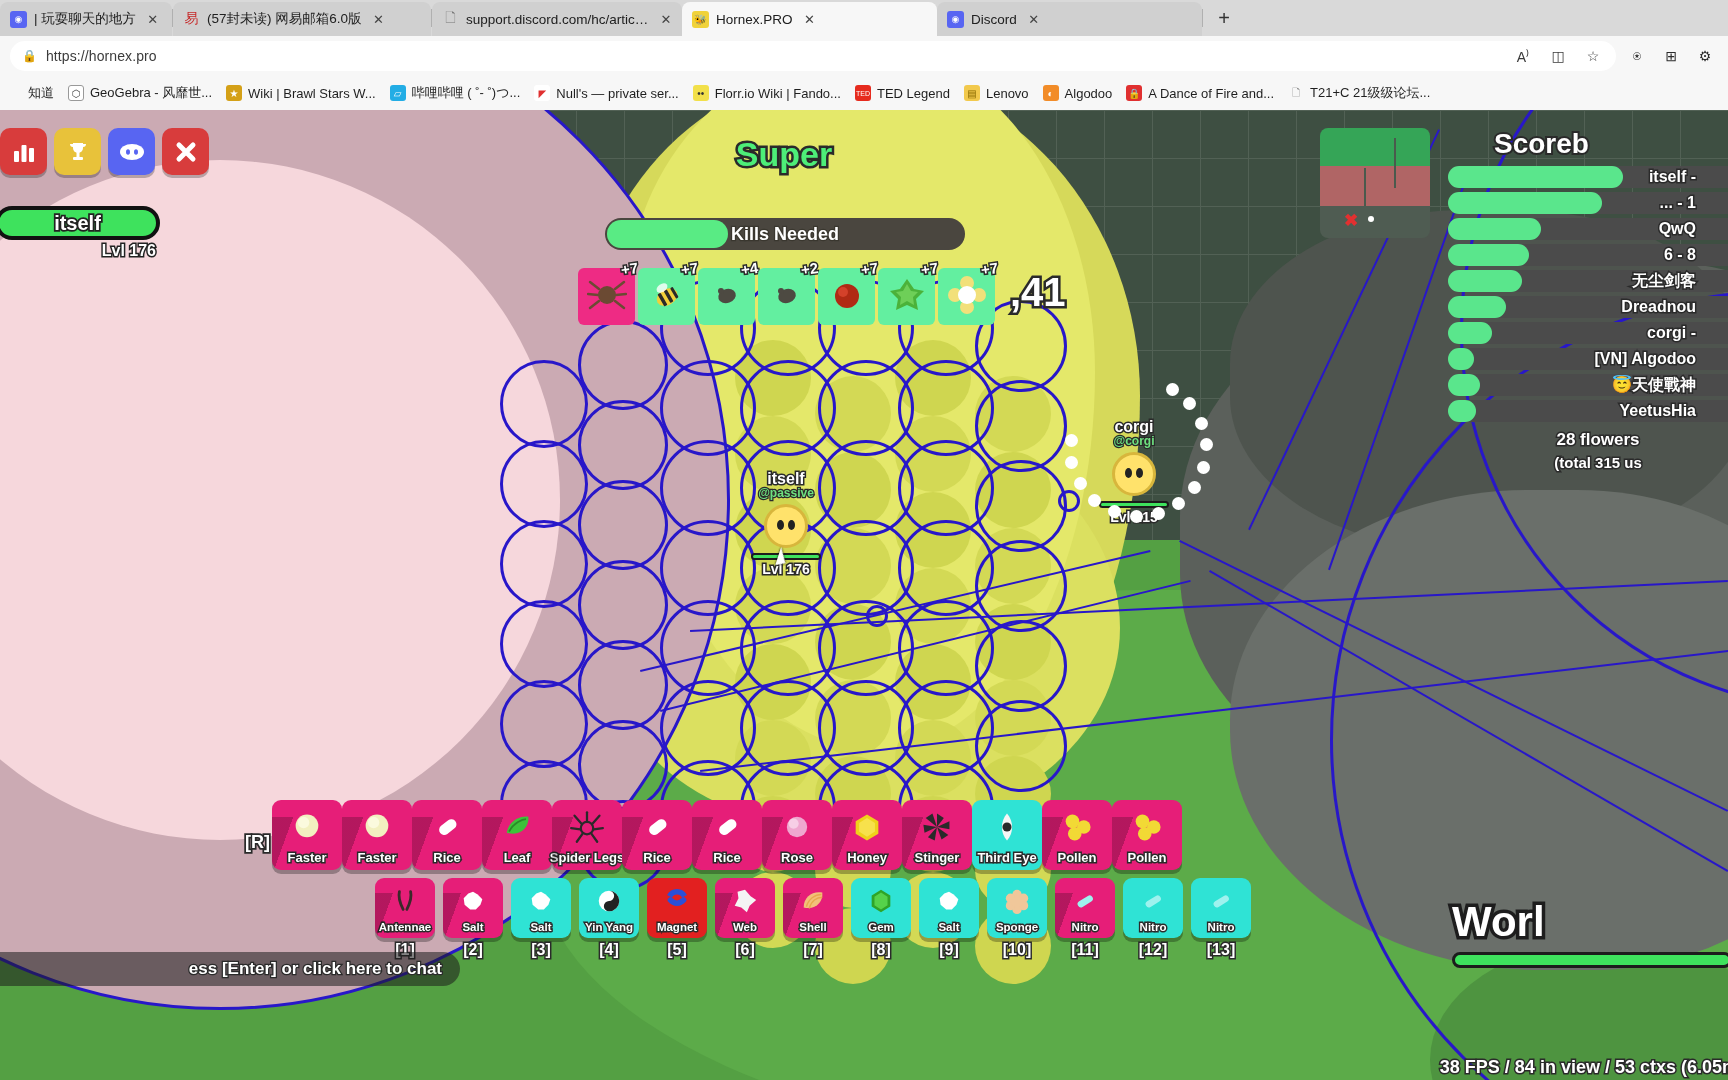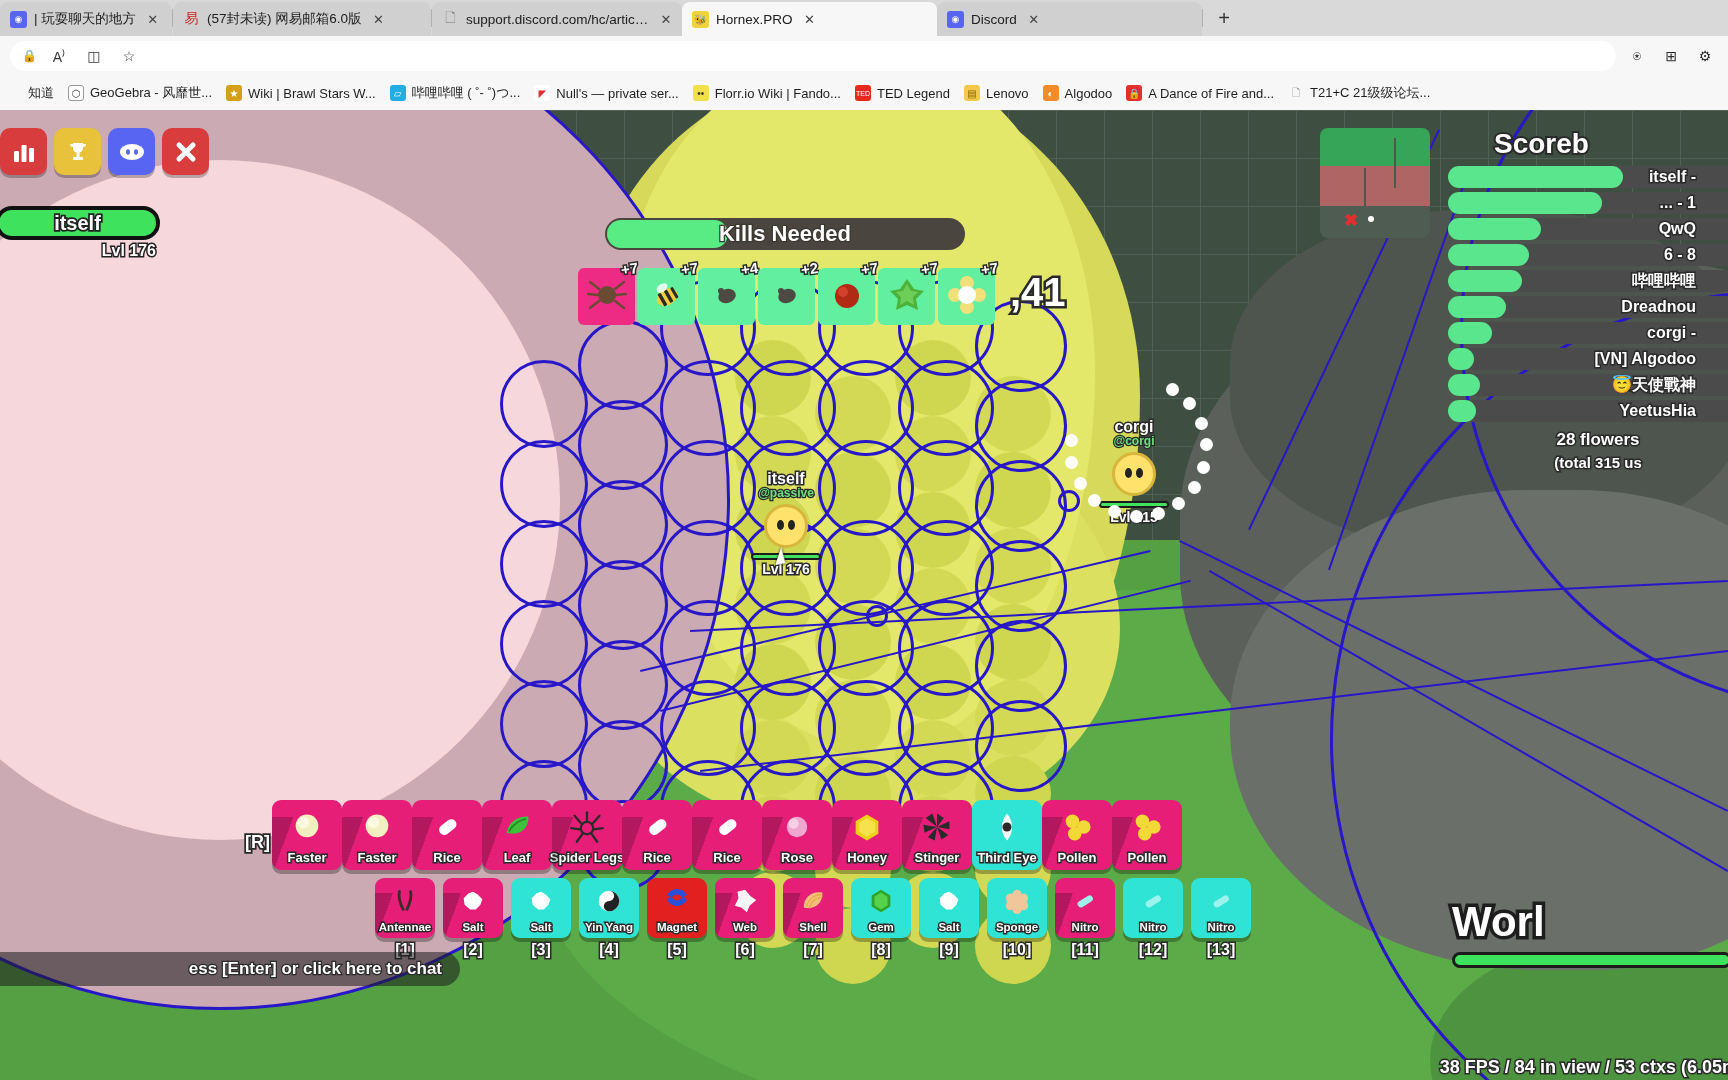--- a/index.html
+++ b/index.html
@@ -82,21 +82,21 @@
   .namebar .bar { height: 34px; background: #3ee25d; border: 4px solid #111; border-radius: 17px; display: flex; align-items: center; justify-content: center; }
   .namebar .bar span { font-size: 20px; font-weight: 800; color: #fff; -webkit-text-stroke: 3.5px #222; paint-order: stroke fill; }
   .namebar .lvl { text-align: right; padding-right: 4px; margin-top: 2px; font-size: 16px; font-weight: 800; color: #fff; -webkit-text-stroke: 3px #222; paint-order: stroke fill; }
 
   .youare { position: absolute; left: 608px; top: 22px; width: 352px; text-align: center; z-index: 30; }
   .youare .l1 { font-size: 20px; font-weight: 800; color: #fff; -webkit-text-stroke: 4px #2a2a2a; paint-order: stroke fill; }
   .youare .l2 { font-size: 34px; font-weight: 800; color: #4dee78; -webkit-text-stroke: 5px #2a2a2a; paint-order: stroke fill; margin-top: 3px;}
 
   .killsbar { position: absolute; left: 605px; top: 108px; width: 360px; height: 32px; background: #4a463f; border-radius: 16px; z-index: 30; display:flex; align-items:center; }
   .killsbar .fill { position: absolute; left: 2px; top: 2px; height: 28px; background: #59eb84; border-radius: 14px; }
-  .killsbar .lbl { position: relative; width: 100%; text-align: center; font-size: 22px; font-weight: 800; color: #fff; -webkit-text-stroke: 2.5px #3a372f; paint-order: stroke fill; }
+  .killsbar .lbl { position: relative; width: 100%; text-align: center; font-size: 18px; font-weight: 800; color: #fff; -webkit-text-stroke: 2.5px #3a372f; paint-order: stroke fill; }
 
   .petrow { position: absolute; left: 578px; top: 158px; display: flex; gap: 3px; z-index: 32; }
   .pet { position: relative; width: 57px; height: 57px; border-radius: 6px; display: flex; align-items: center; justify-content: center; }
   .pet .badge { position: absolute; right: -3px; top: -8px; font-size: 15px; font-weight: 800; color: #fff; -webkit-text-stroke: 3px #2a2a2a; paint-order: stroke fill; transform: rotate(-8deg); }
 
   
   .minimap { position: absolute; left: 1320px; top: 18px; width: 110px; height: 110px; border-radius: 8px; overflow: hidden; z-index: 30; }
   .mm-green { position: absolute; left: 0; top: 0; width: 110px; height: 38px; background: #35a557; }
   .mm-red { position: absolute; left: 0; top: 38px; width: 110px; height: 40px; background: #b06565; }
   .mm-dark { position: absolute; left: 0; top: 78px; width: 110px; height: 32px; background: #4f5c52; }
@@ -187,20 +187,21 @@
         <span class="tlabel">Discord</span>
         <span class="tclose">✕</span>
       </div>
       <div class="tabsep"></div>
       <div class="newtab">+</div>
     </div>
 
     <div class="navbar">
       <div class="urlbox">
         <span class="lock">🔒</span>
+        <span class="urltext">https://hornex.pro</span>
         <span class="navicon">A⁾</span>
         <span class="navicon">◫</span>
         <span class="navicon">☆</span>
       </div>
       <span class="navicon right">⍟</span>
       <span class="navicon right">⊞</span>
       <span class="navicon right">⚙</span>
     </div>
 
     <div class="bookmarks">
@@ -398,20 +399,21 @@
     </div>
 
     <div class="namebar">
       <div class="bar">
           <span>itself</span>
         </div>
       <div class="lvl">Lvl 176</div>
     </div>
 
     <div class="youare">
+      <div class="l2">Super</div>
     </div>
 
     <div class="killsbar">
       <div class="fill" id="killfill" style="width: 121.04px;"></div>
       <div class="lbl">Kills Needed</div>
     </div>
 
     <div class="big-number">,41</div>
 
     <div class="petrow" id="petrow">
@@ -512,21 +514,21 @@
             <div class="sb-txt">QwQ</div>
           </div>
           <div class="sb-row">
             <div class="sb-track"></div>
             <div class="sb-fill" style="width:80.5px"></div>
             <div class="sb-txt">6 - 8</div>
           </div>
           <div class="sb-row">
             <div class="sb-track"></div>
             <div class="sb-fill" style="width:73.5px"></div>
-            <div class="sb-txt">哔哩哔哩</div>
+            <div class="sb-txt">无尘剑客</div>
           </div>
           <div class="sb-row">
             <div class="sb-track"></div>
             <div class="sb-fill" style="width:57.75px"></div>
             <div class="sb-txt">Dreadnou</div>
           </div>
           <div class="sb-row">
             <div class="sb-track"></div>
             <div class="sb-fill" style="width:43.75px"></div>
             <div class="sb-txt">corgi -</div>

